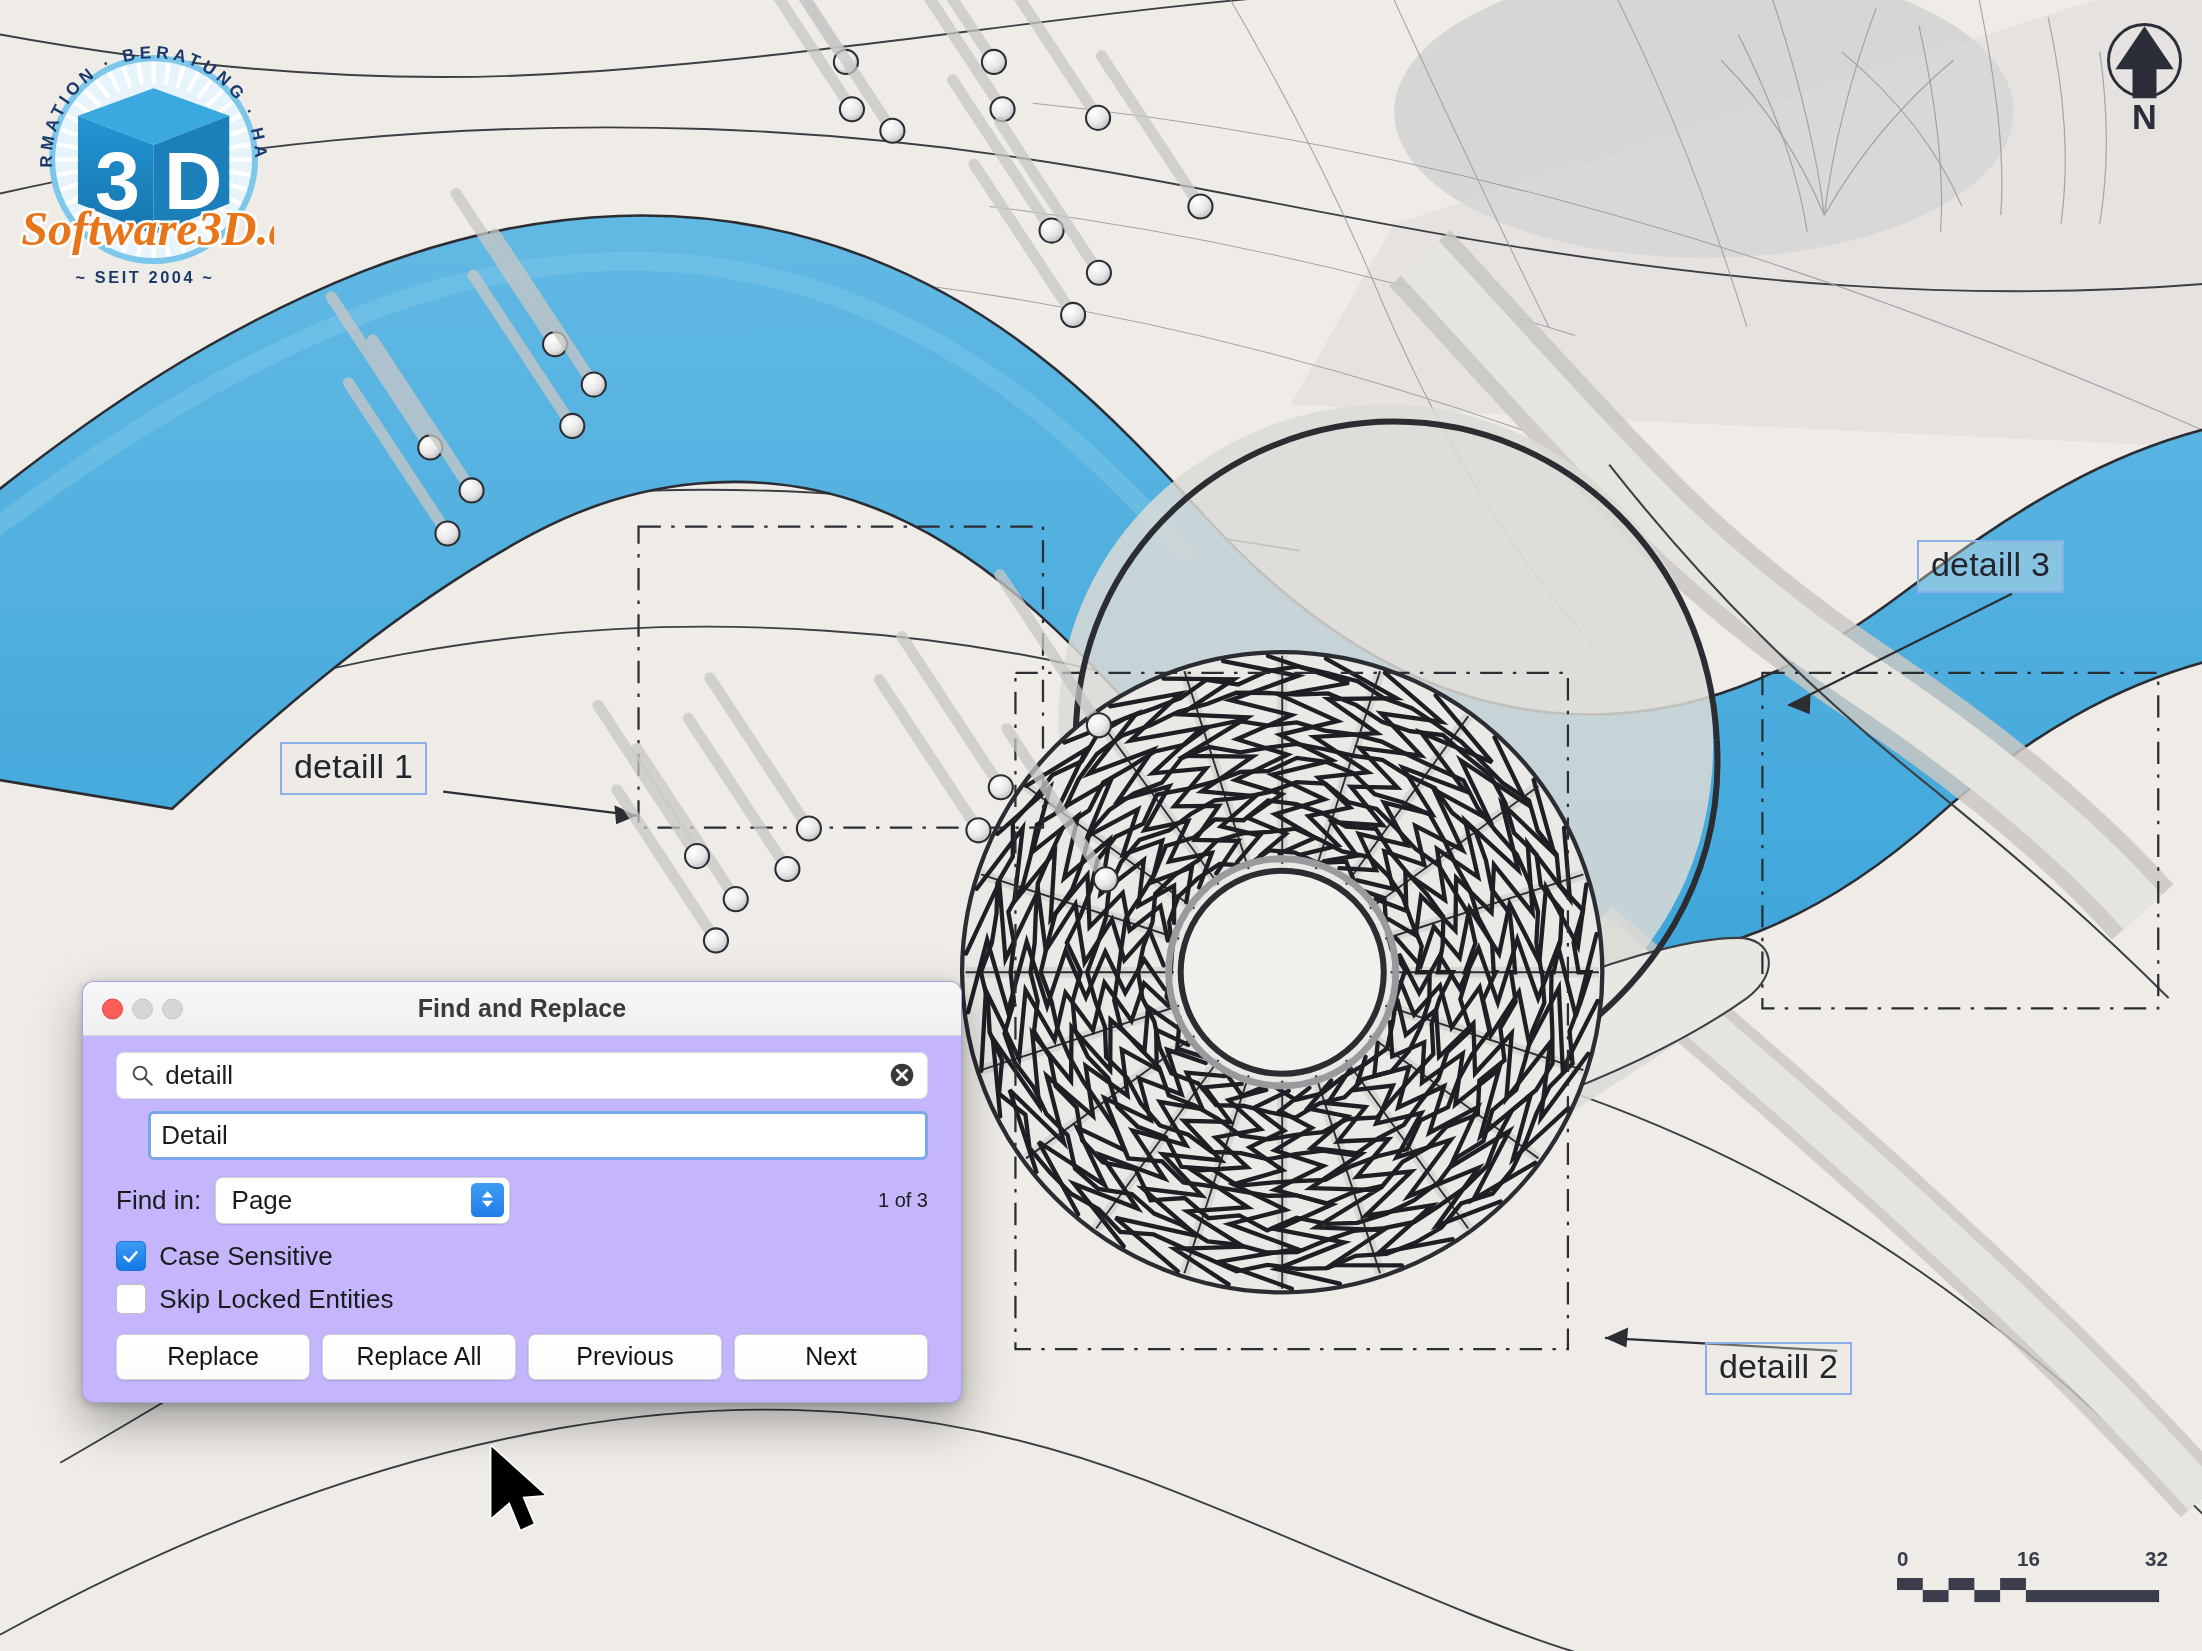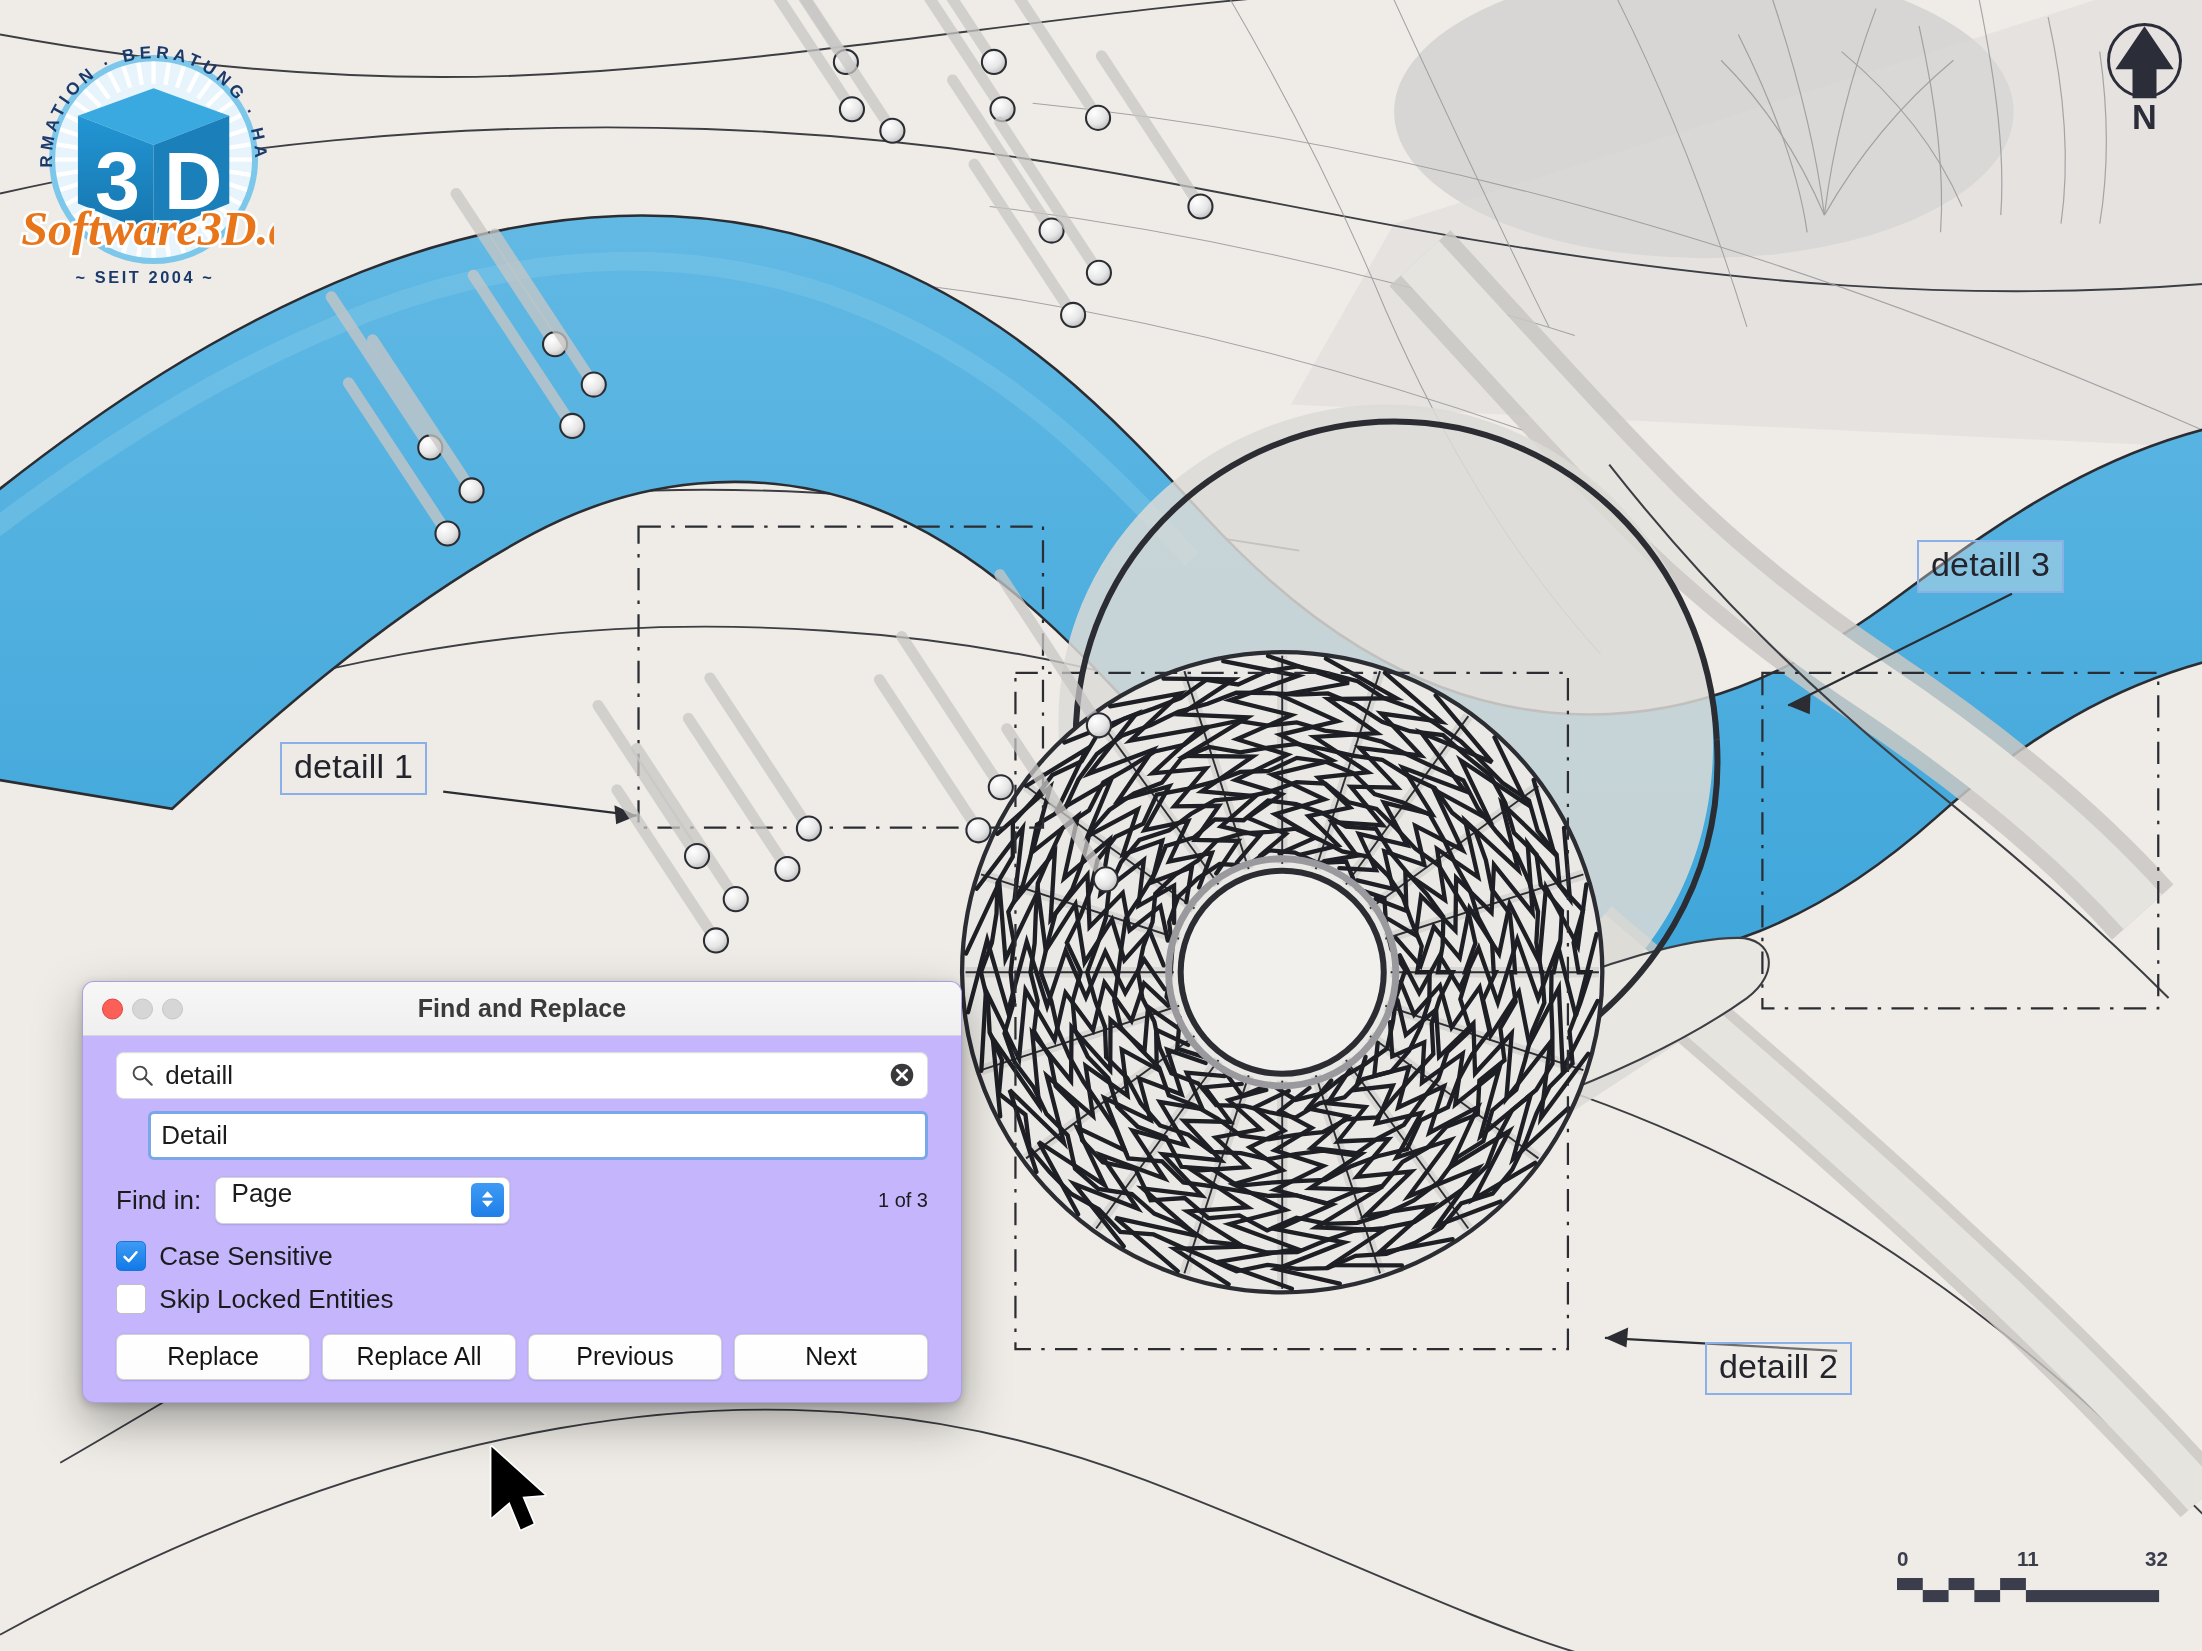--- a/index.html
+++ b/index.html
@@ -115,21 +115,21 @@
     font-size: 26px; color:#1b1b1b; margin-right: 13.8px;
     font-family: "Liberation Sans", sans-serif;
   }
   .popup {
     position: relative;
     width: 293px; height: 45px;
     background: #fff;
     border-radius: 7.7px;
     border: 0.9px solid #d4d4d4;
     box-shadow: 0 0.9px 1.7px rgba(0,0,0,0.12);
-    display:flex; align-items:flex-start;
+    display:flex; align-items:center;
   }
   .popup .value {
     font-size: 26px; color:#1b1b1b; padding-left: 15.5px;
     font-family: "Liberation Sans", sans-serif;
   }
   .popup .stepper {
     position:absolute; right: 5.2px; top: 5.2px;
     width: 33px; height: 34px; border-radius: 5.2px;
     background: linear-gradient(#3e9bf4,#1f7ee8);
     display:flex; align-items:center; justify-content:center;
@@ -548,21 +548,21 @@
   <div id="north">
     <svg viewBox="0 0 96 140" width="83" height="120">
       <circle cx="48" cy="52" r="42" fill="none" stroke="#2b2d38" stroke-width="3.4"></circle>
       <polygon points="48,12 82,62 62,62 62,96 34,96 34,62 14,62" fill="#2b2d38"></polygon>
       <text x="48" y="132" font-family="'Liberation Sans', sans-serif" font-size="40" font-weight="700" fill="#2b2d38" text-anchor="middle">N</text>
     </svg>
   </div>
 
   <div id="scalebar">
     <span class="tick-label" style="left:0px">0</span>
-    <span class="tick-label" style="left:120px">11</span>
+    <span class="tick-label" style="left:120px">16</span>
     <span class="tick-label" style="left:248px">32</span>
     <svg viewBox="0 0 320 50" width="275" height="43" style="position:absolute;top:31px;left:0">
       <g fill="#3b3d4d">
         <rect x="0" y="0" width="30" height="14"></rect>
         <rect x="60" y="0" width="30" height="14"></rect>
         <rect x="120" y="0" width="30" height="14"></rect>
         <rect x="30" y="14" width="30" height="14"></rect>
         <rect x="90" y="14" width="30" height="14"></rect>
         <rect x="150" y="14" width="155" height="14"></rect>
       </g>

